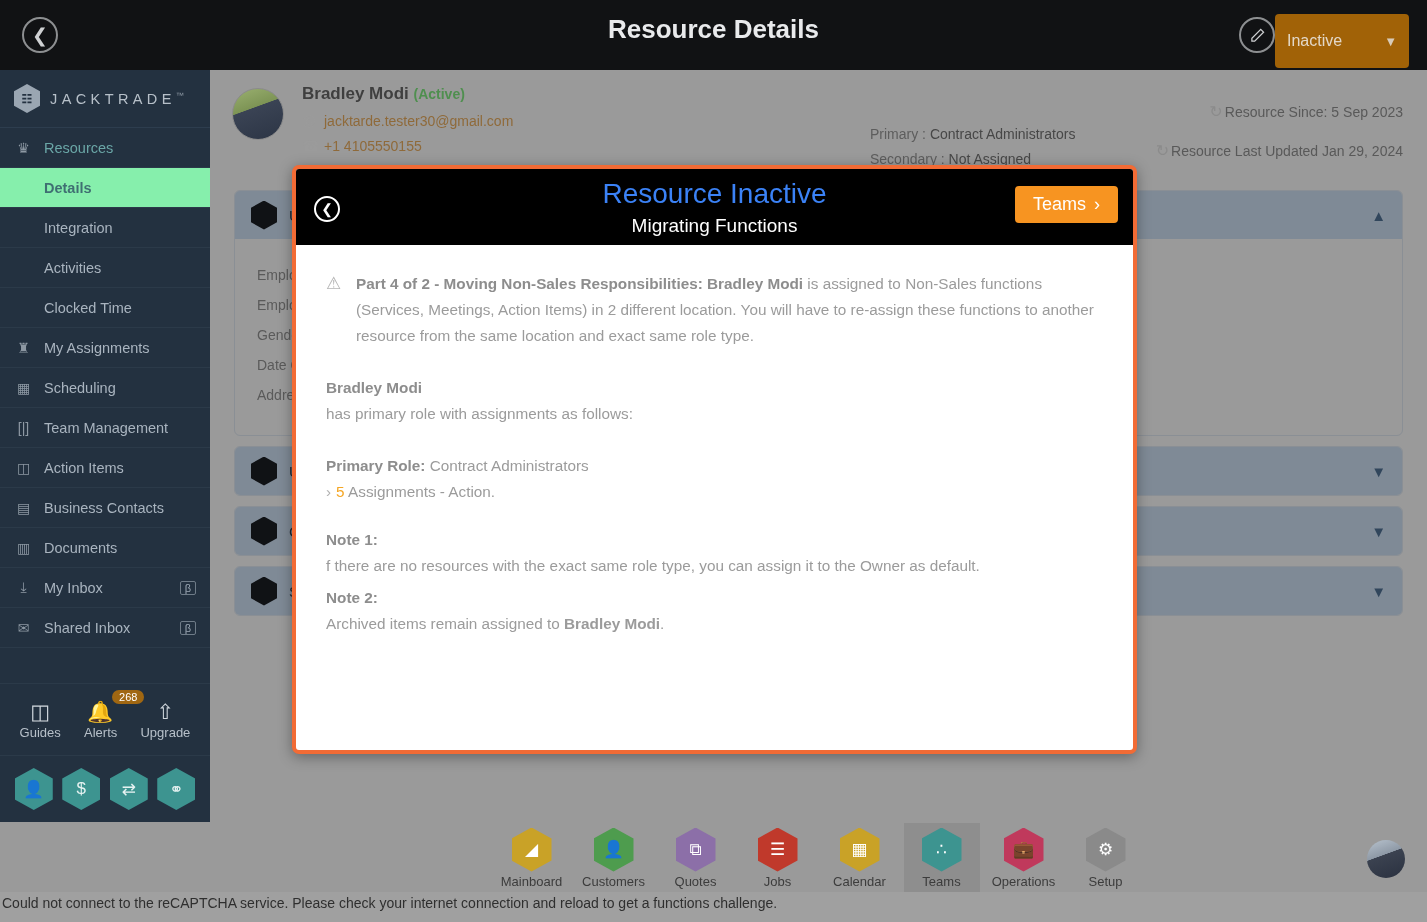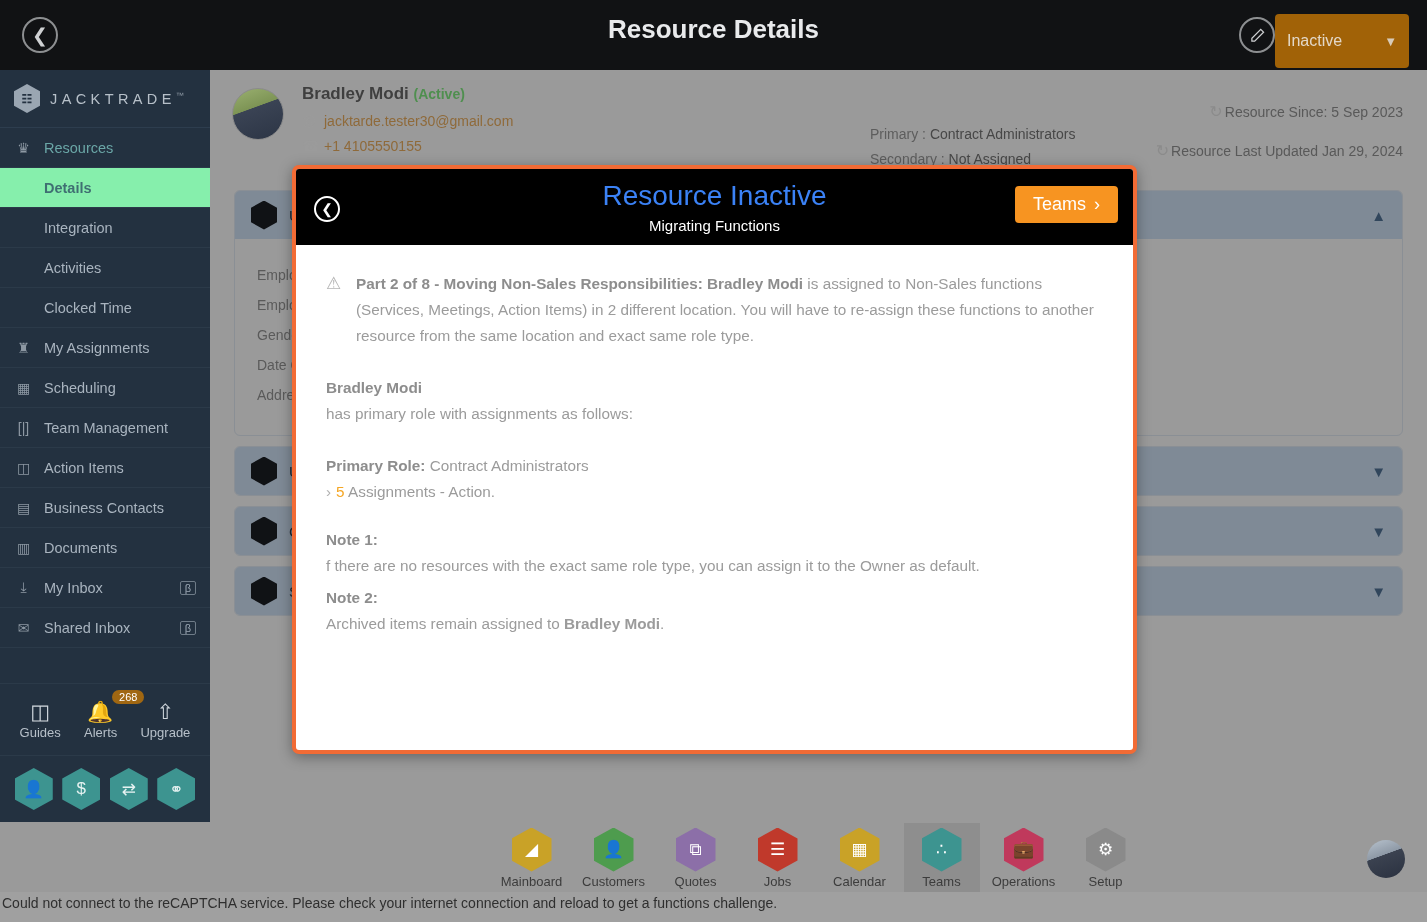--- a/index.html
+++ b/index.html
@@ -199,21 +199,21 @@
     display: flex; align-items: center; justify-content: center;
   }
   .modal-back {
     position: absolute; left: 18px; top: 27px; width: 26px; height: 26px;
     border-radius: 50%; border: 2px solid #fff; color: #fff;
     display: flex; align-items: center; justify-content: center;
     font-size: 14px; cursor: pointer;
   }
   .modal-titles { text-align: center; }
   .modal-title { font-size: 28px; color: #3b82f6; }
-  .modal-sub { font-size: 15px; color: #fff; margin-top: 5px; }
+  .modal-sub { font-size: 19px; color: #fff; margin-top: 5px; }
   .modal-next {
     position: absolute; right: 15px; top: 17px; background: #f79421;
     color: #fff; font-size: 18px; border: none; border-radius: 4px;
     padding: 8px 18px; cursor: pointer; display: flex; align-items: center; gap: 8px;
   }
   .modal-body { padding: 26px 30px 0 30px; font-size: 15.3px; color: #9b9b9b; line-height: 26px; }
   .warn-block { display: flex; gap: 10px; }
   .warn-ico { color: #b5b5b5; font-size: 17px; flex: 0 0 20px; line-height: 26px; }
   .warn-block b { color: #8d8d8d; }
   .blk { margin-top: 26px; }
@@ -486,21 +486,21 @@
       <button class="modal-next">
         <span>Teams</span>
         <span>›</span>
       </button>
     </div>
 
     <div class="modal-body">
       <div class="warn-block">
         <span class="warn-ico">⚠</span>
         <div>
-          <b>Part 2 of 8 - Moving Non-Sales Responsibilities: Bradley Modi</b><span> is assigned to Non-Sales functions (Services, Meetings, Action Items) in 2 different location. You will have to re-assign these functions to another resource from the same location and exact same role type.</span>
+          <b>Part 4 of 2 - Moving Non-Sales Responsibilities: Bradley Modi</b><span> is assigned to Non-Sales functions (Services, Meetings, Action Items) in 2 different location. You will have to re-assign these functions to another resource from the same location and exact same role type.</span>
         </div>
       </div>
 
       <div class="blk">
         <b>Bradley Modi</b>
         <div>has primary role with assignments as follows:</div>
       </div>
 
       <div class="blk">
         <div>

